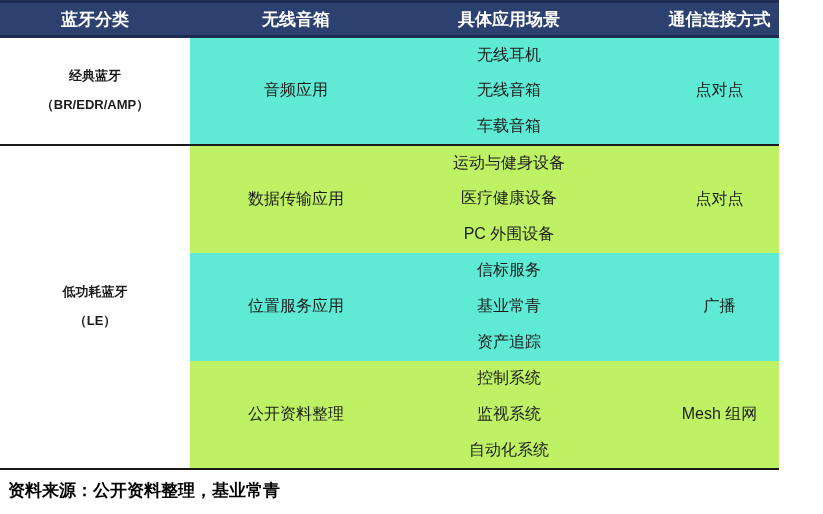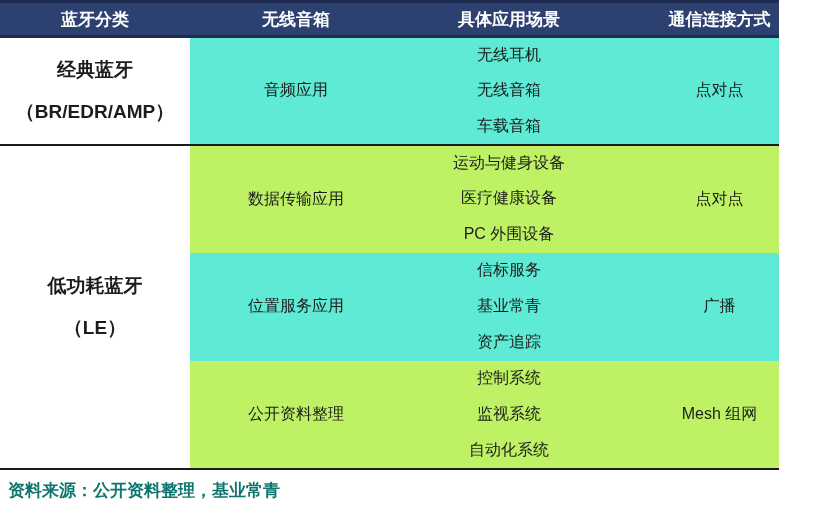--- a/index.html
+++ b/index.html
@@ -36,32 +36,32 @@
   }
   tbody tr { height: 36px; }
   tbody td {
     text-align: center;
     vertical-align: middle;
     font-size: 16px;
     padding: 0;
     background: #bef264;
   }
   td.hl { background: #5eead4; }
-  td.cat { background: #ffffff; font-weight: 700; font-size: 19px; }
+  td.cat { background: #ffffff; font-weight: 700; font-size: 13px; }
   td.cat .line { line-height: 2.2; }
   td.conn { font-weight: 400; }
   tr.sep td { border-top: 2px solid #1a1a1a; }
   .footer {
     height: 42px;
     display: flex;
     align-items: center;
     padding-left: 8px;
     font-size: 17px;
     font-weight: 700;
-    color: #0f766e;
+    color: #000000;
     background: #ffffff;
   }
 </style>
 </head>
 <body>
 
 <div class="page">
   <table class="bt">
     <colgroup>
       <col class="c1">

